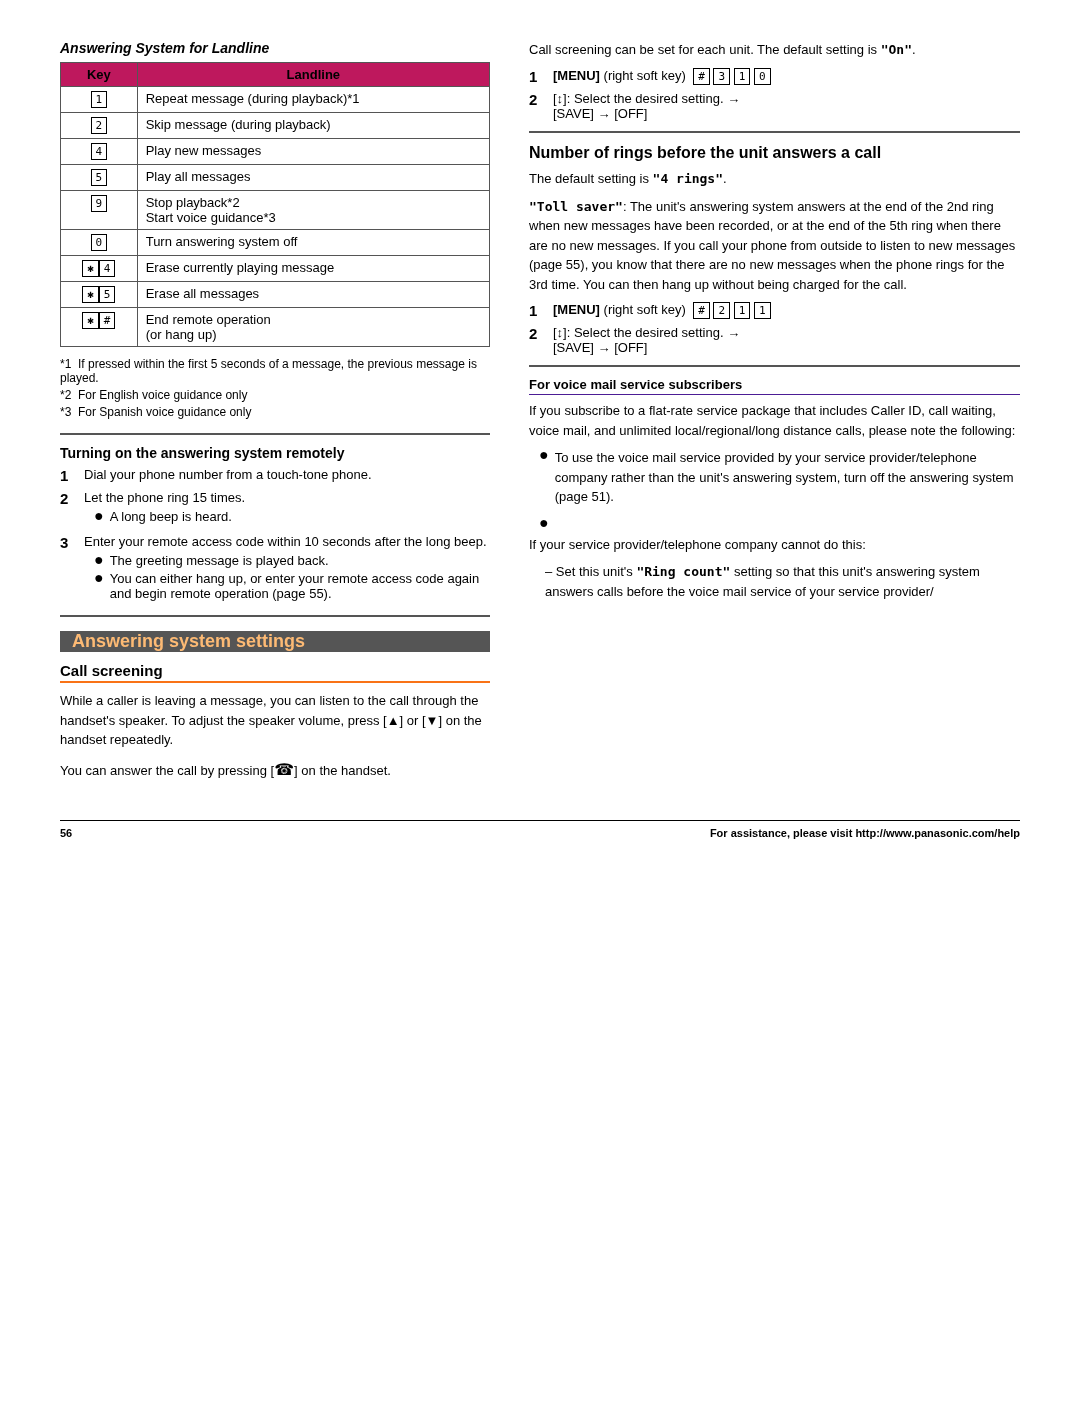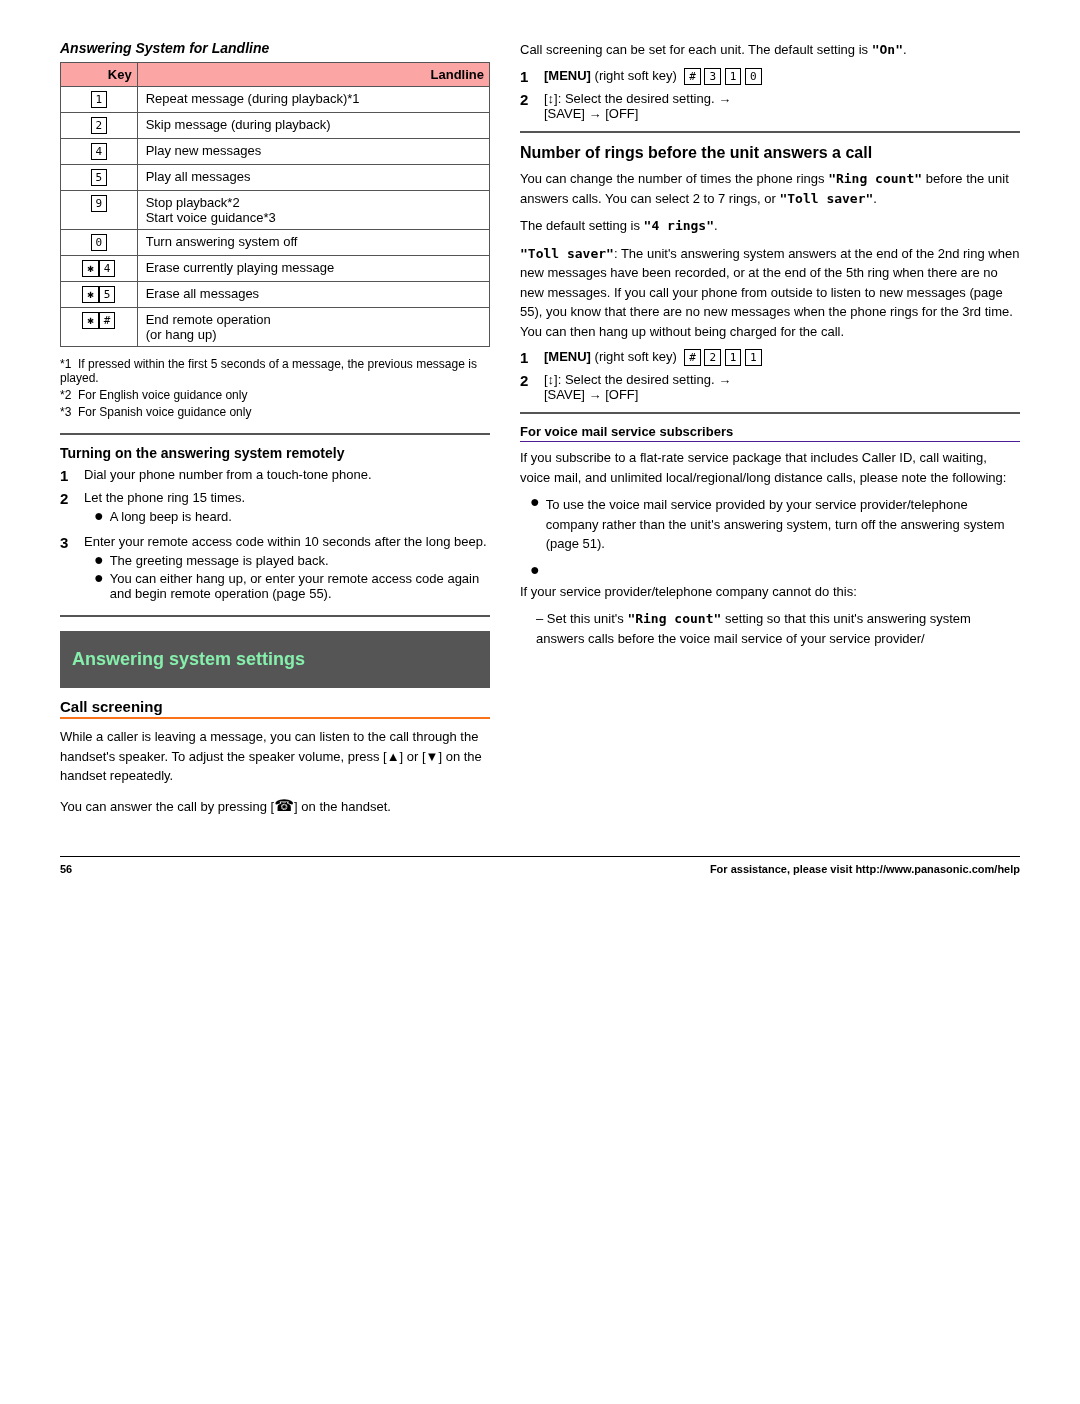--- a/index.html
+++ b/index.html
@@ -7,21 +7,21 @@
       background: #fff;
       font-family: Arial, Helvetica, sans-serif;
       font-size: 13px;
       color: #000;
       width: 1080px;
       min-height: 1404px;
       padding: 40px 60px 40px 60px;
     }
     .page-content {
       display: flex;
-      gap: 30px;
+      gap: 39px;
     }
     .left-col {
       flex: 0 0 430px;
     }
     .right-col {
       flex: 1;
     }
 
     
     .section-title-italic {
@@ -32,24 +32,24 @@
     }
 
     
     .key-table {
       width: 100%;
       border-collapse: collapse;
       margin-bottom: 10px;
       font-size: 13px;
     }
     .key-table th {
-      background: #fca5a5;
+      background: #be185d;
       border: 1px solid #555;
       padding: 4px 5px;
-      text-align: right;
+      text-align: center;
       font-weight: bold;
     }
     .key-table td {
       border: 1px solid #555;
       padding: 4px 8px;
       vertical-align: top;
     }
     .key-table td.key-cell {
       text-align: center;
       white-space: nowrap;
@@ -117,24 +117,24 @@
     }
     .bullet-dot {
       font-size: 16px;
       line-height: 1;
       margin-top: -1px;
     }
 
     
     .big-section {
       background: #555;
-      color: #86efac;
+      color: #fdba74;
       font-size: 18px;
       font-weight: bold;
-      padding: 18px 12px;
+      padding: 0 12px;
       margin: 14px 0 10px 0;
     }
 
     
     .medium-section {
       font-weight: bold;
       font-size: 15px;
       border-bottom: 2px solid #f97316;
       padding-bottom: 2px;
       margin-bottom: 8px;
@@ -329,21 +329,20 @@
           [↕]: Select the desired setting. →<br>
           [SAVE] → [OFF]
         </span>
       </li>
     </ol>
 
     <hr class="section-separator">
 
     <div class="right-section-heading">Number of rings before the unit answers a call</div>
 
-    <p class="paragraph">You can change the number of times the phone rings <span class="mono">"Ring count"</span> before the unit answers calls. You can select 2 to 7 rings, or <span class="mono">"Toll saver"</span>.</p>
     <p class="paragraph">The default setting is <span class="mono">"4 rings"</span>.</p>
     <p class="paragraph"><span class="mono">"Toll saver"</span>: The unit's answering system answers at the end of the 2nd ring when new messages have been recorded, or at the end of the 5th ring when there are no new messages. If you call your phone from outside to listen to new messages (page 55), you know that there are no new messages when the phone rings for the 3rd time. You can then hang up without being charged for the call.</p>
 
     <ol class="numbered-list">
       <li>
         <span class="num-label">1</span>
         <span class="num-content">
           <span class="menu-key">[MENU]</span> (right soft key)&nbsp;
           <span class="key-box">#</span>
           <span class="key-box">2</span>

